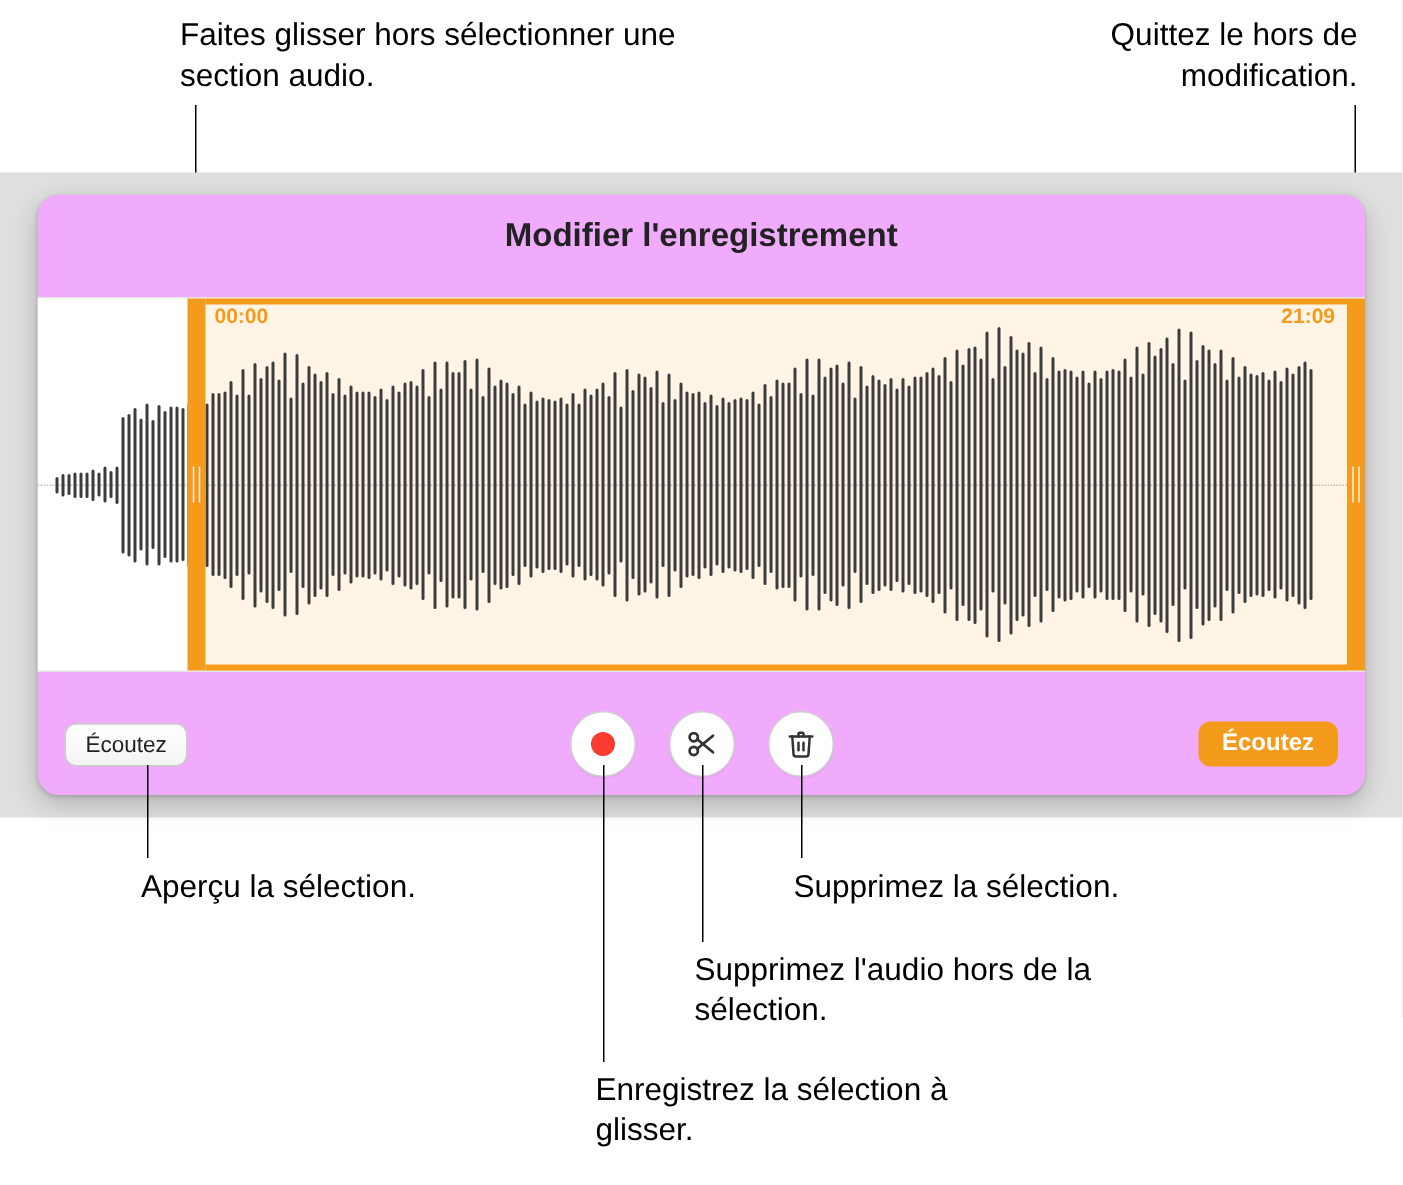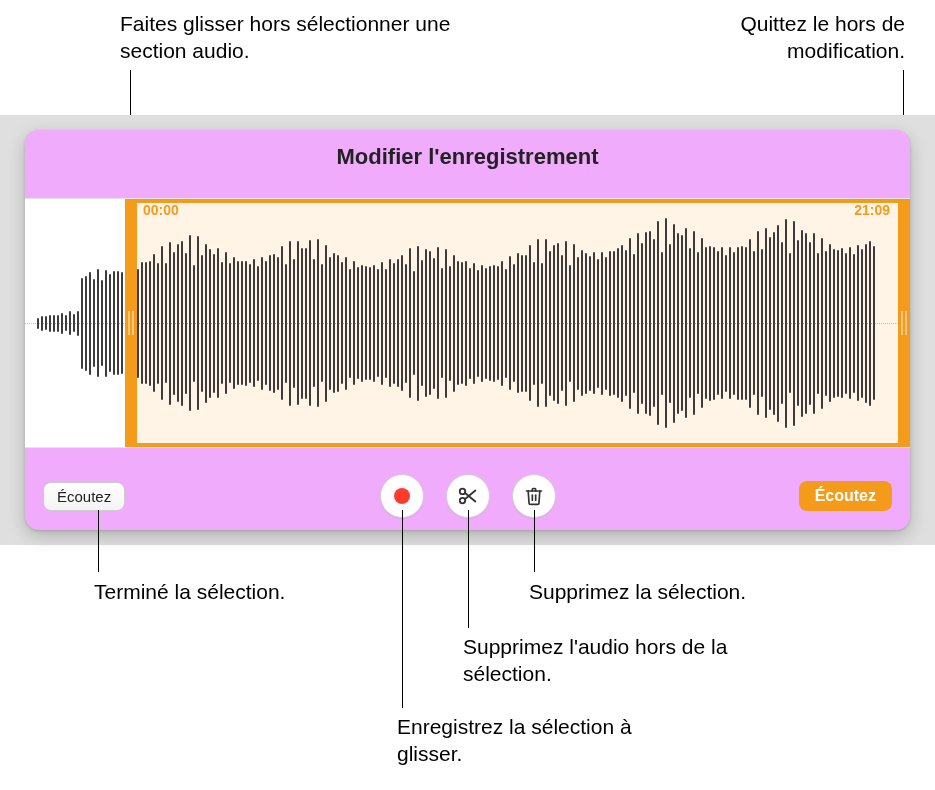--- a/index.html
+++ b/index.html
@@ -435,21 +435,21 @@
           </svg>
         </span>
       </button>
     </div>
 
     <button class="done-btn">Écoutez</button>
   </div>
 </div>
 
 <div class="leader v" style="left:98px; top:510px; height:62px;"></div>
-<div class="callout" style="left:94px; top:578px; width:200px;">Terminé la sélection.</div>
+<div class="callout" style="left:94px; top:578px; width:200px;">Aperçu la sélection.</div>
 
 <div class="leader v" style="left:402px; top:510px; height:198px;"></div>
 <div class="callout" style="left:397px; top:713px; width:280px;">Enregistrez la sélection à glisser.</div>
 
 <div class="leader v" style="left:468px; top:510px; height:118px;"></div>
 <div class="callout" style="left:463px; top:633px; width:280px;">Supprimez l'audio hors de la sélection.</div>
 
 <div class="leader v" style="left:534px; top:510px; height:62px;"></div>
 <div class="callout" style="left:529px; top:578px; width:320px;">Supprimez la sélection.</div>
 

